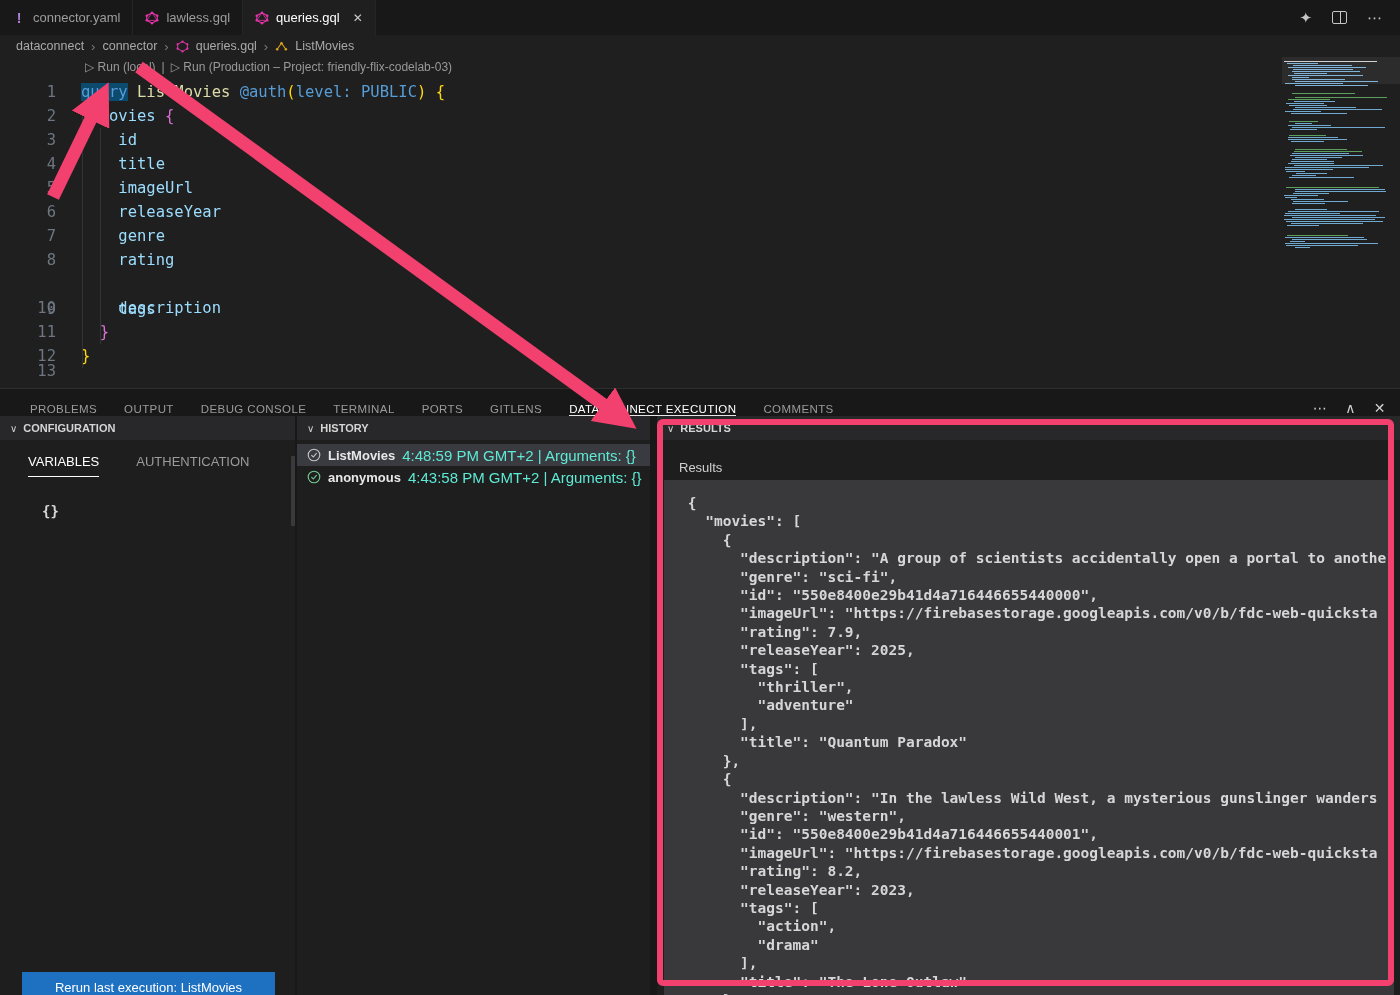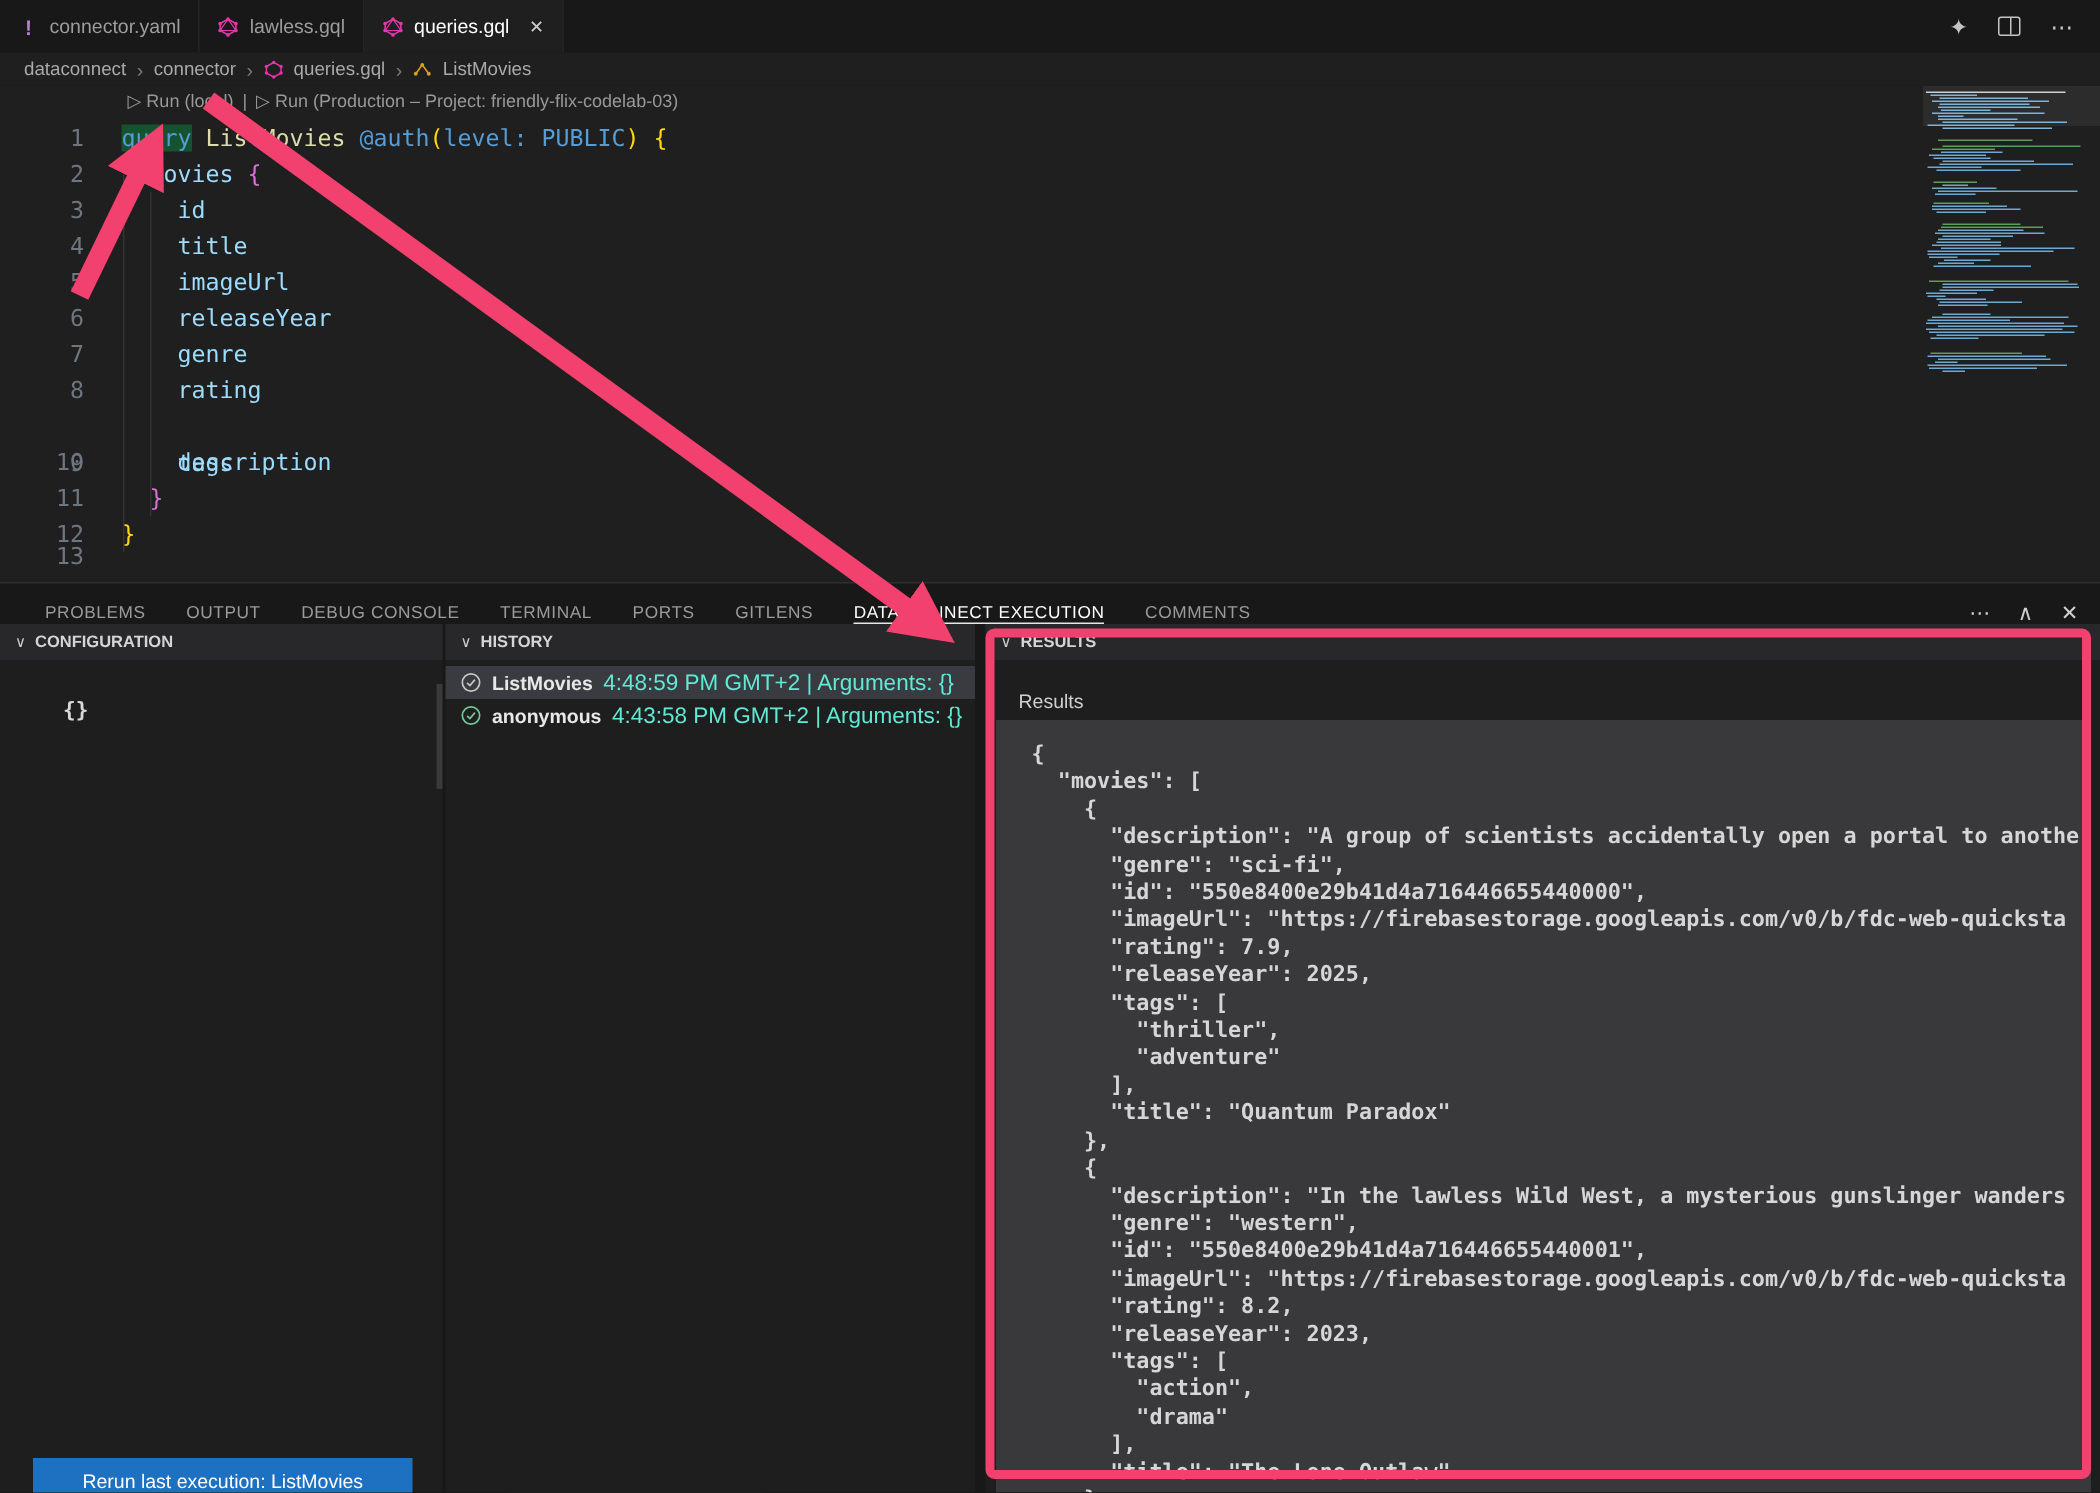--- a/index.html
+++ b/index.html
@@ -29,21 +29,21 @@
   
   .editor { position:absolute; top:57px; left:0; right:0; height:331px; background:#1f1f1f; overflow:hidden; }
   .codelens { position:absolute; top:3px; left:85px; font-size:12px; color:#999999; display:flex; gap:6px; align-items:center; }
   .codelens .lens-link { cursor:pointer; }
   .code-row { position:absolute; left:0; right:120px; height:24px; line-height:24px;
               font-family:"DejaVu Sans Mono",monospace; font-size:15.5px; white-space:pre; }
   .code-row .num { display:inline-block; width:56px; text-align:right; padding-right:0;
                    color:#6e7681; margin-right:25px; }
   .c-pl { color:#d4d4d4; } .c-kw { color:#569CD6; } .c-fn { color:#DCDCAA; }
   .c-b1 { color:#FFD710; } .c-b2 { color:#DA70D6; } .c-field { color:#9CDCFE; }
-  .hl { background:#14532d; }
+  .hl { background:#0c4a6e; }
   .indent-guide { position:absolute; width:1px; background:#333333; }
   
   .minimap { position:absolute; top:0; right:0; width:118px; height:192px; }
   .minimap-slider { position:absolute; left:0; right:0; top:0; height:27px; background:rgba(255,255,255,0.06); }
   
   .panel { position:absolute; top:388px; left:0; right:0; bottom:0; background:#181818; border-top:1px solid #2e2e2e; }
   .panel-tabs { height:27px; display:flex; align-items:flex-end; gap:27px; padding-left:30px;
                 font-size:11.5px; color:#9b9b9b; letter-spacing:0.4px; }
   .ptab { display:flex; align-items:center; cursor:pointer; border-bottom:1px solid transparent; }
   .ptab.active { color:#ffffff; border-bottom:1px solid #e7e7e7; }
@@ -289,20 +289,24 @@
       <span>✕</span>
     </div>
   </div>
   <div class="panel-body">
 
     <div class="sec sec-config">
       <div class="sec-header">
         <span class="chev">∨</span>
         <span>CONFIGURATION</span>
       </div>
+      <div class="cfg-tabs">
+        <div class="cfg-tab active">VARIABLES</div>
+        <div class="cfg-tab">AUTHENTICATION</div>
+      </div>
       <div class="cfg-braces">{}</div>
       <div class="cfg-scroll"></div>
       <button class="rerun-btn">Rerun last execution: ListMovies</button>
     </div>
 
     <div class="sec sec-history">
       <div class="sec-header">
         <span class="chev">∨</span>
         <span>HISTORY</span>
       </div>

